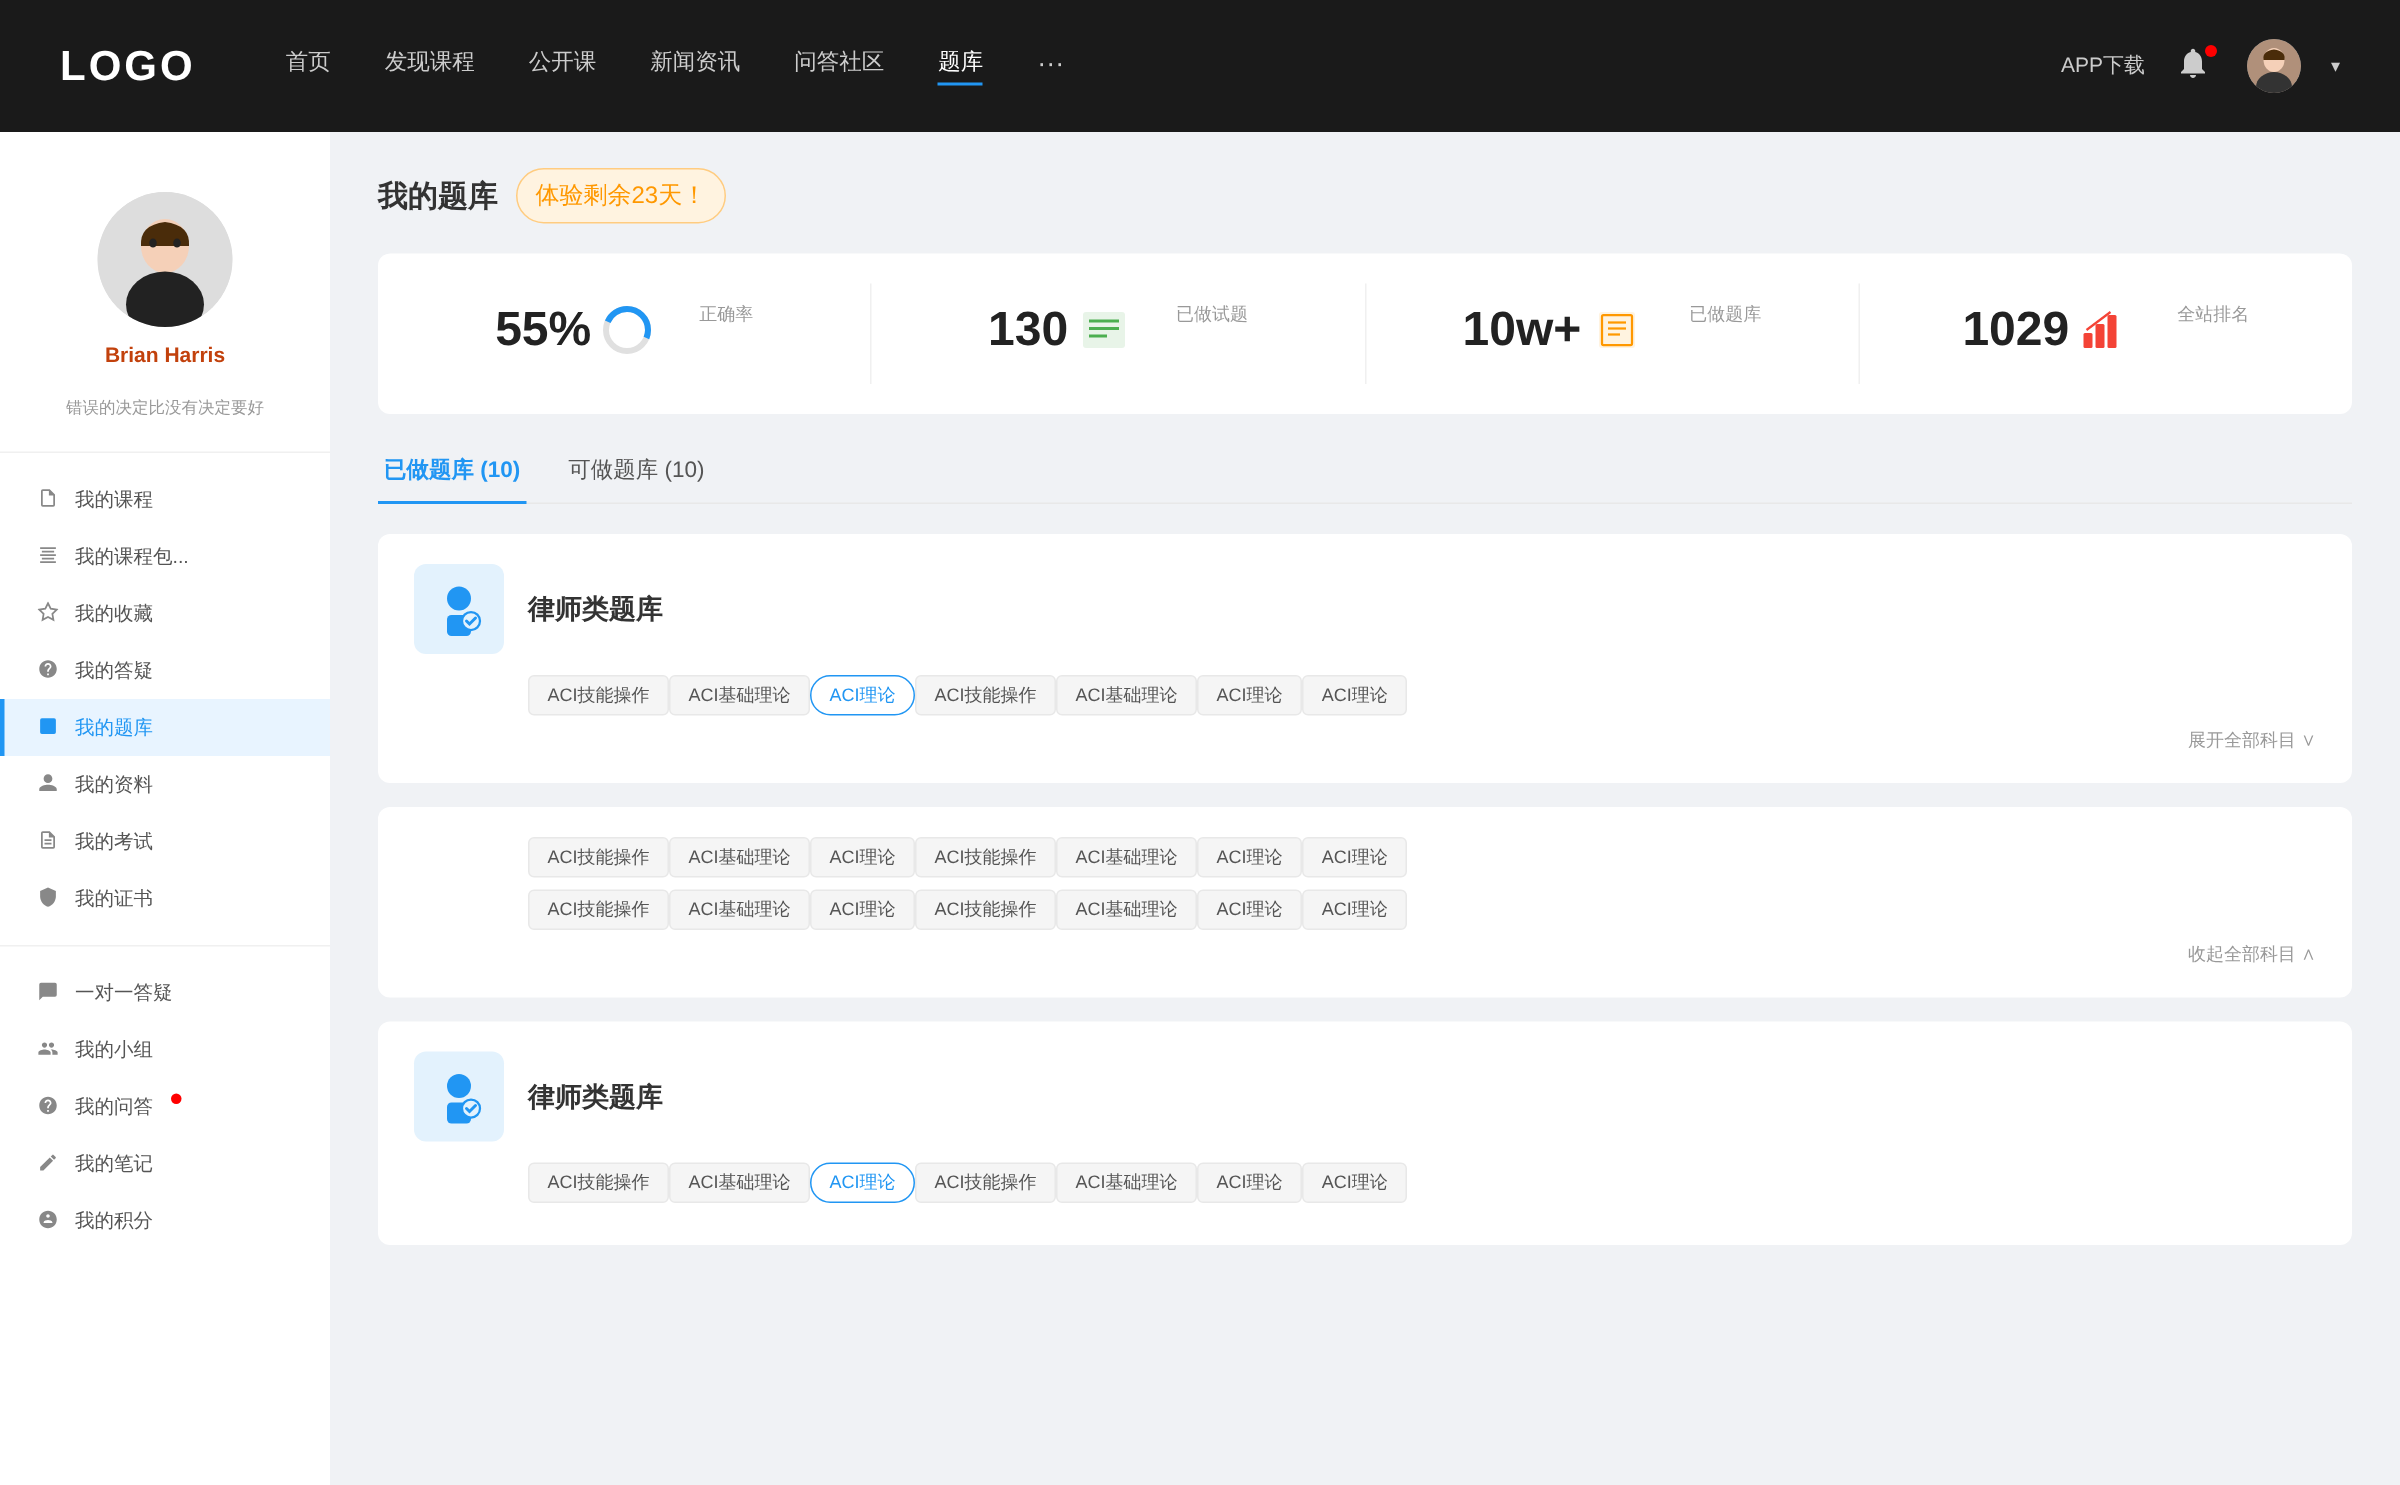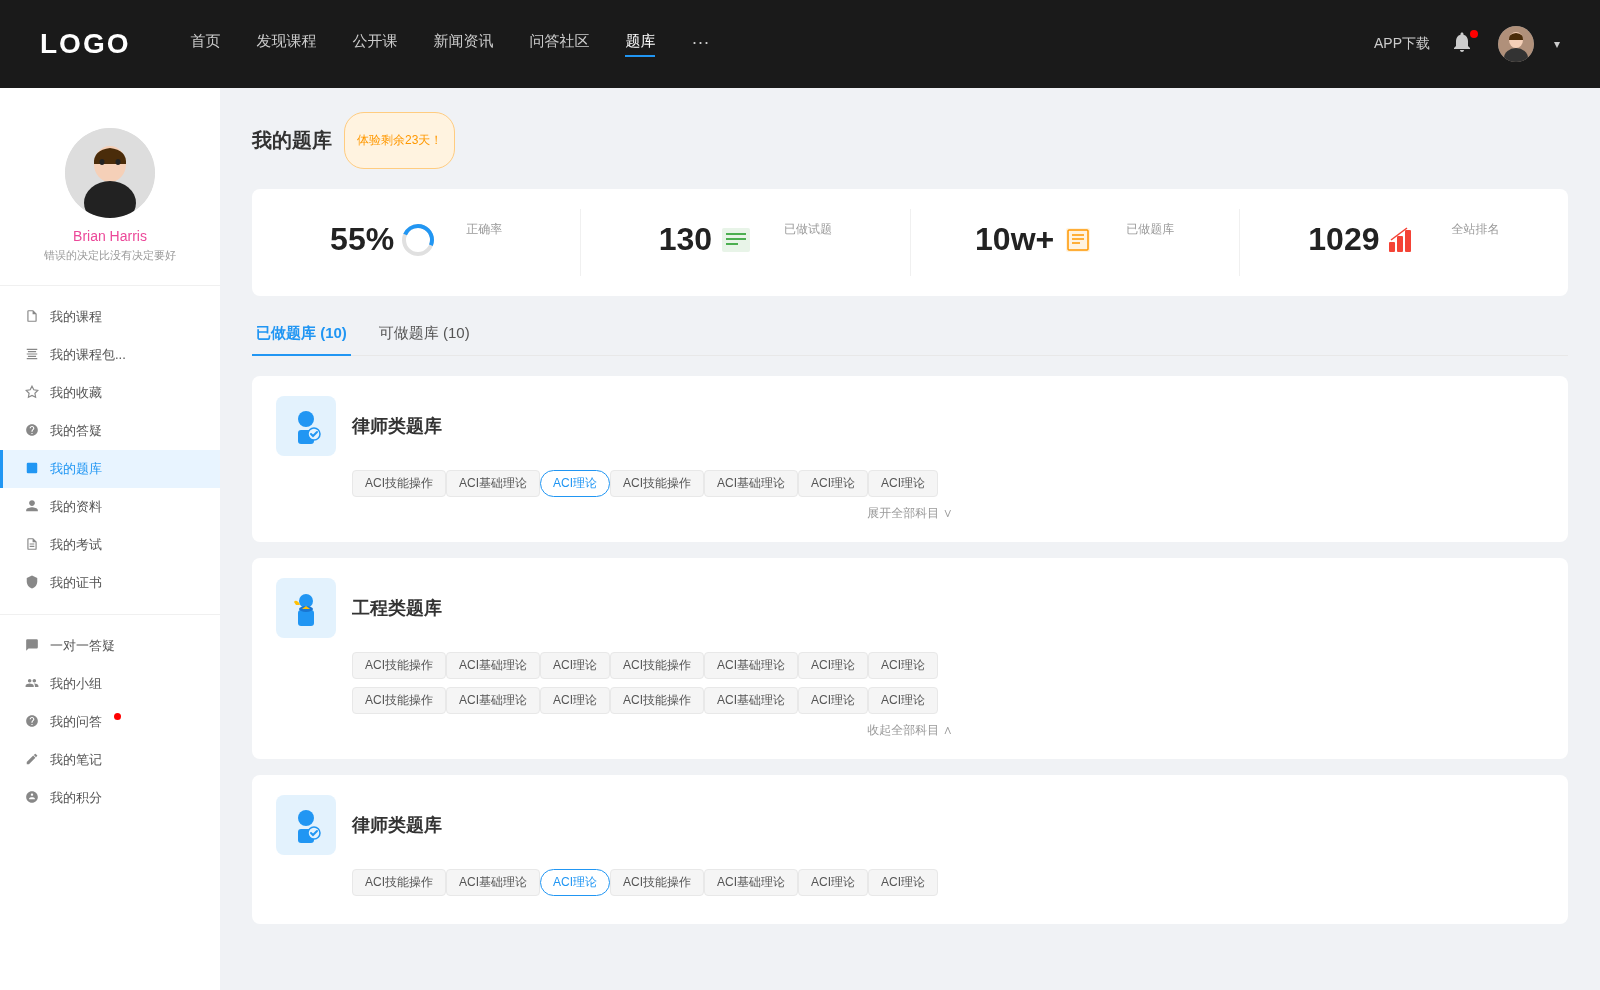--- a/index.html
+++ b/index.html
@@ -28,35 +28,35 @@
     .nav-chevron { color: #ccc; font-size: 12px; cursor: pointer; }
 
     
     .layout { display: flex; min-height: calc(990px - 72px); }
 
     
     .sidebar { width: 220px; background: #fff; padding: 20px 0; flex-shrink: 0; }
     .profile { display: flex; flex-direction: column; align-items: center; padding: 20px 20px 10px; }
     .avatar-circle { width: 90px; height: 90px; border-radius: 50%; overflow: hidden; background: #ddd; margin-bottom: 10px; }
     .avatar-circle svg { width: 100%; height: 100%; }
-    .profile-name { font-size: 14px; font-weight: 400; color: #ec4899; margin-bottom: 4px; }
+    .profile-name { font-size: 14px; font-weight: 700; color: #c2410c; margin-bottom: 20px; }
     .profile-motto { font-size: 11px; color: #999; text-align: center; }
     .sidebar-divider { height: 1px; background: #f0f0f0; margin: 12px 0; }
     .sidebar-item { display: flex; align-items: flex-start; gap: 10px; padding: 10px 24px; cursor: pointer; font-size: 13px; color: #555; position: relative; }
     .sidebar-item.active { color: #2196f3; background: #e8f4ff; }
     .sidebar-item.active::before { content: ''; position: absolute; left: 0; top: 0; height: 100%; width: 3px; background: #2196f3; }
     .sidebar-icon { width: 16px; height: 16px; display: inline-flex; align-items: center; justify-content: center; color: #888; font-size: 14px; }
     .sidebar-item.active .sidebar-icon { color: #2196f3; }
     .badge-red { width: 7px; height: 7px; background: red; border-radius: 50%; display: inline-block; margin-left: 2px; }
 
     
     .main { flex: 1; padding: 24px 32px; }
     .page-header { display: flex; align-items: center; gap: 12px; margin-bottom: 20px; }
     .page-title { font-size: 20px; font-weight: 600; color: #333; }
-    .trial-badge { background: #fff3e0; color: #ff9800; border: 1px solid #ffcc80; border-radius: 20px; padding: 19px 12px; font-size: 12px; }
+    .trial-badge { background: #fff3e0; color: #ff9800; border: 1px solid #ffcc80; border-radius: 20px; padding: 7px 12px; font-size: 16px; }
 
     
     .stats-row { display: flex; background: #fff; border-radius: 8px; padding: 20px 0; margin-bottom: 20px; }
     .stat-item { flex: 1; display: flex; justify-content: center; border-right: 1px solid #f0f0f0; padding: 12px 0; gap: 32px; }
     .stat-item:last-child { border-right: none; }
     .stat-top { display: flex; align-items: center; gap: 8px; margin-bottom: 6px; }
     .stat-value { font-size: 32px; font-weight: 700; color: #222; }
     .stat-label { font-size: 12px; color: #999; }
     .stat-icon { width: 32px; height: 32px; }
 
@@ -67,21 +67,21 @@
     .tab.active::after { content: ''; position: absolute; bottom: -1px; left: 0; width: 100%; height: 2px; background: #2196f3; }
 
     
     .category-card { background: #fff; border-radius: 8px; padding: 20px 24px; margin-bottom: 16px; }
     .category-header { display: flex; align-items: center; gap: 16px; margin-bottom: 14px; }
     .cat-icon { width: 60px; height: 60px; background: #e3f2fd; border-radius: 8px; display: flex; align-items: center; justify-content: center; flex-shrink: 0; }
     .cat-title { font-size: 18px; font-weight: 700; color: #333; }
     .tags-row { display: flex; flex-wrap: wrap; gap: 0; margin-bottom: 8px; padding-left: 76px; }
     .tag { padding: 4px 12px; border-radius: 4px; font-size: 12px; cursor: pointer; background: #f5f5f5; color: #555; border: 1px solid #e8e8e8; white-space: nowrap; }
     .tag.active-tag { background: #fff; color: #2196f3; border: 1px solid #2196f3; border-radius: 20px; }
-    .expand-link { text-align: center; font-size: 12px; color: #999; cursor: pointer; margin-top: 4px; }
+    .expand-link { text-align: right; font-size: 12px; color: #999; cursor: pointer; margin-top: 4px; }
   </style>
 </head>
 <body>
 
 <nav class="navbar">
   <span class="nav-logo">LOGO</span>
   <div class="nav-links">
     <span class="nav-link">首页</span>
     <span class="nav-link">发现课程</span>
     <span class="nav-link">公开课</span>
@@ -326,32 +326,20 @@
         <span class="tag active-tag">ACI理论</span>
         <span class="tag">ACI技能操作</span>
         <span class="tag">ACI基础理论</span>
         <span class="tag">ACI理论</span>
         <span class="tag">ACI理论</span>
       </div>
       <div class="expand-link">展开全部科目 ∨</div>
     </div>
 
     <div class="category-card">
-      <div class="category-header">
-        <div class="cat-icon">
-          <svg width="40" height="40" viewBox="0 0 40 40">
-            <circle cx="20" cy="13" r="7" fill="#2196f3"></circle>
-            <path d="M14 17 Q13 14 11 13 Q9 12 8 14 L10 17Z" fill="#ffc107"></path>
-            <rect x="12" y="22" width="16" height="16" rx="3" fill="#2196f3"></rect>
-            <ellipse cx="20" cy="21" rx="7" ry="3" fill="#1976d2"></ellipse>
-            <path d="M16 21 L20 18 L24 21" fill="#ffc107"></path>
-          </svg>
-        </div>
-        <span class="cat-title">工程类题库</span>
-      </div>
       <div class="tags-row">
         <span class="tag">ACI技能操作</span>
         <span class="tag">ACI基础理论</span>
         <span class="tag">ACI理论</span>
         <span class="tag">ACI技能操作</span>
         <span class="tag">ACI基础理论</span>
         <span class="tag">ACI理论</span>
         <span class="tag">ACI理论</span>
       </div>
       <div class="tags-row">

